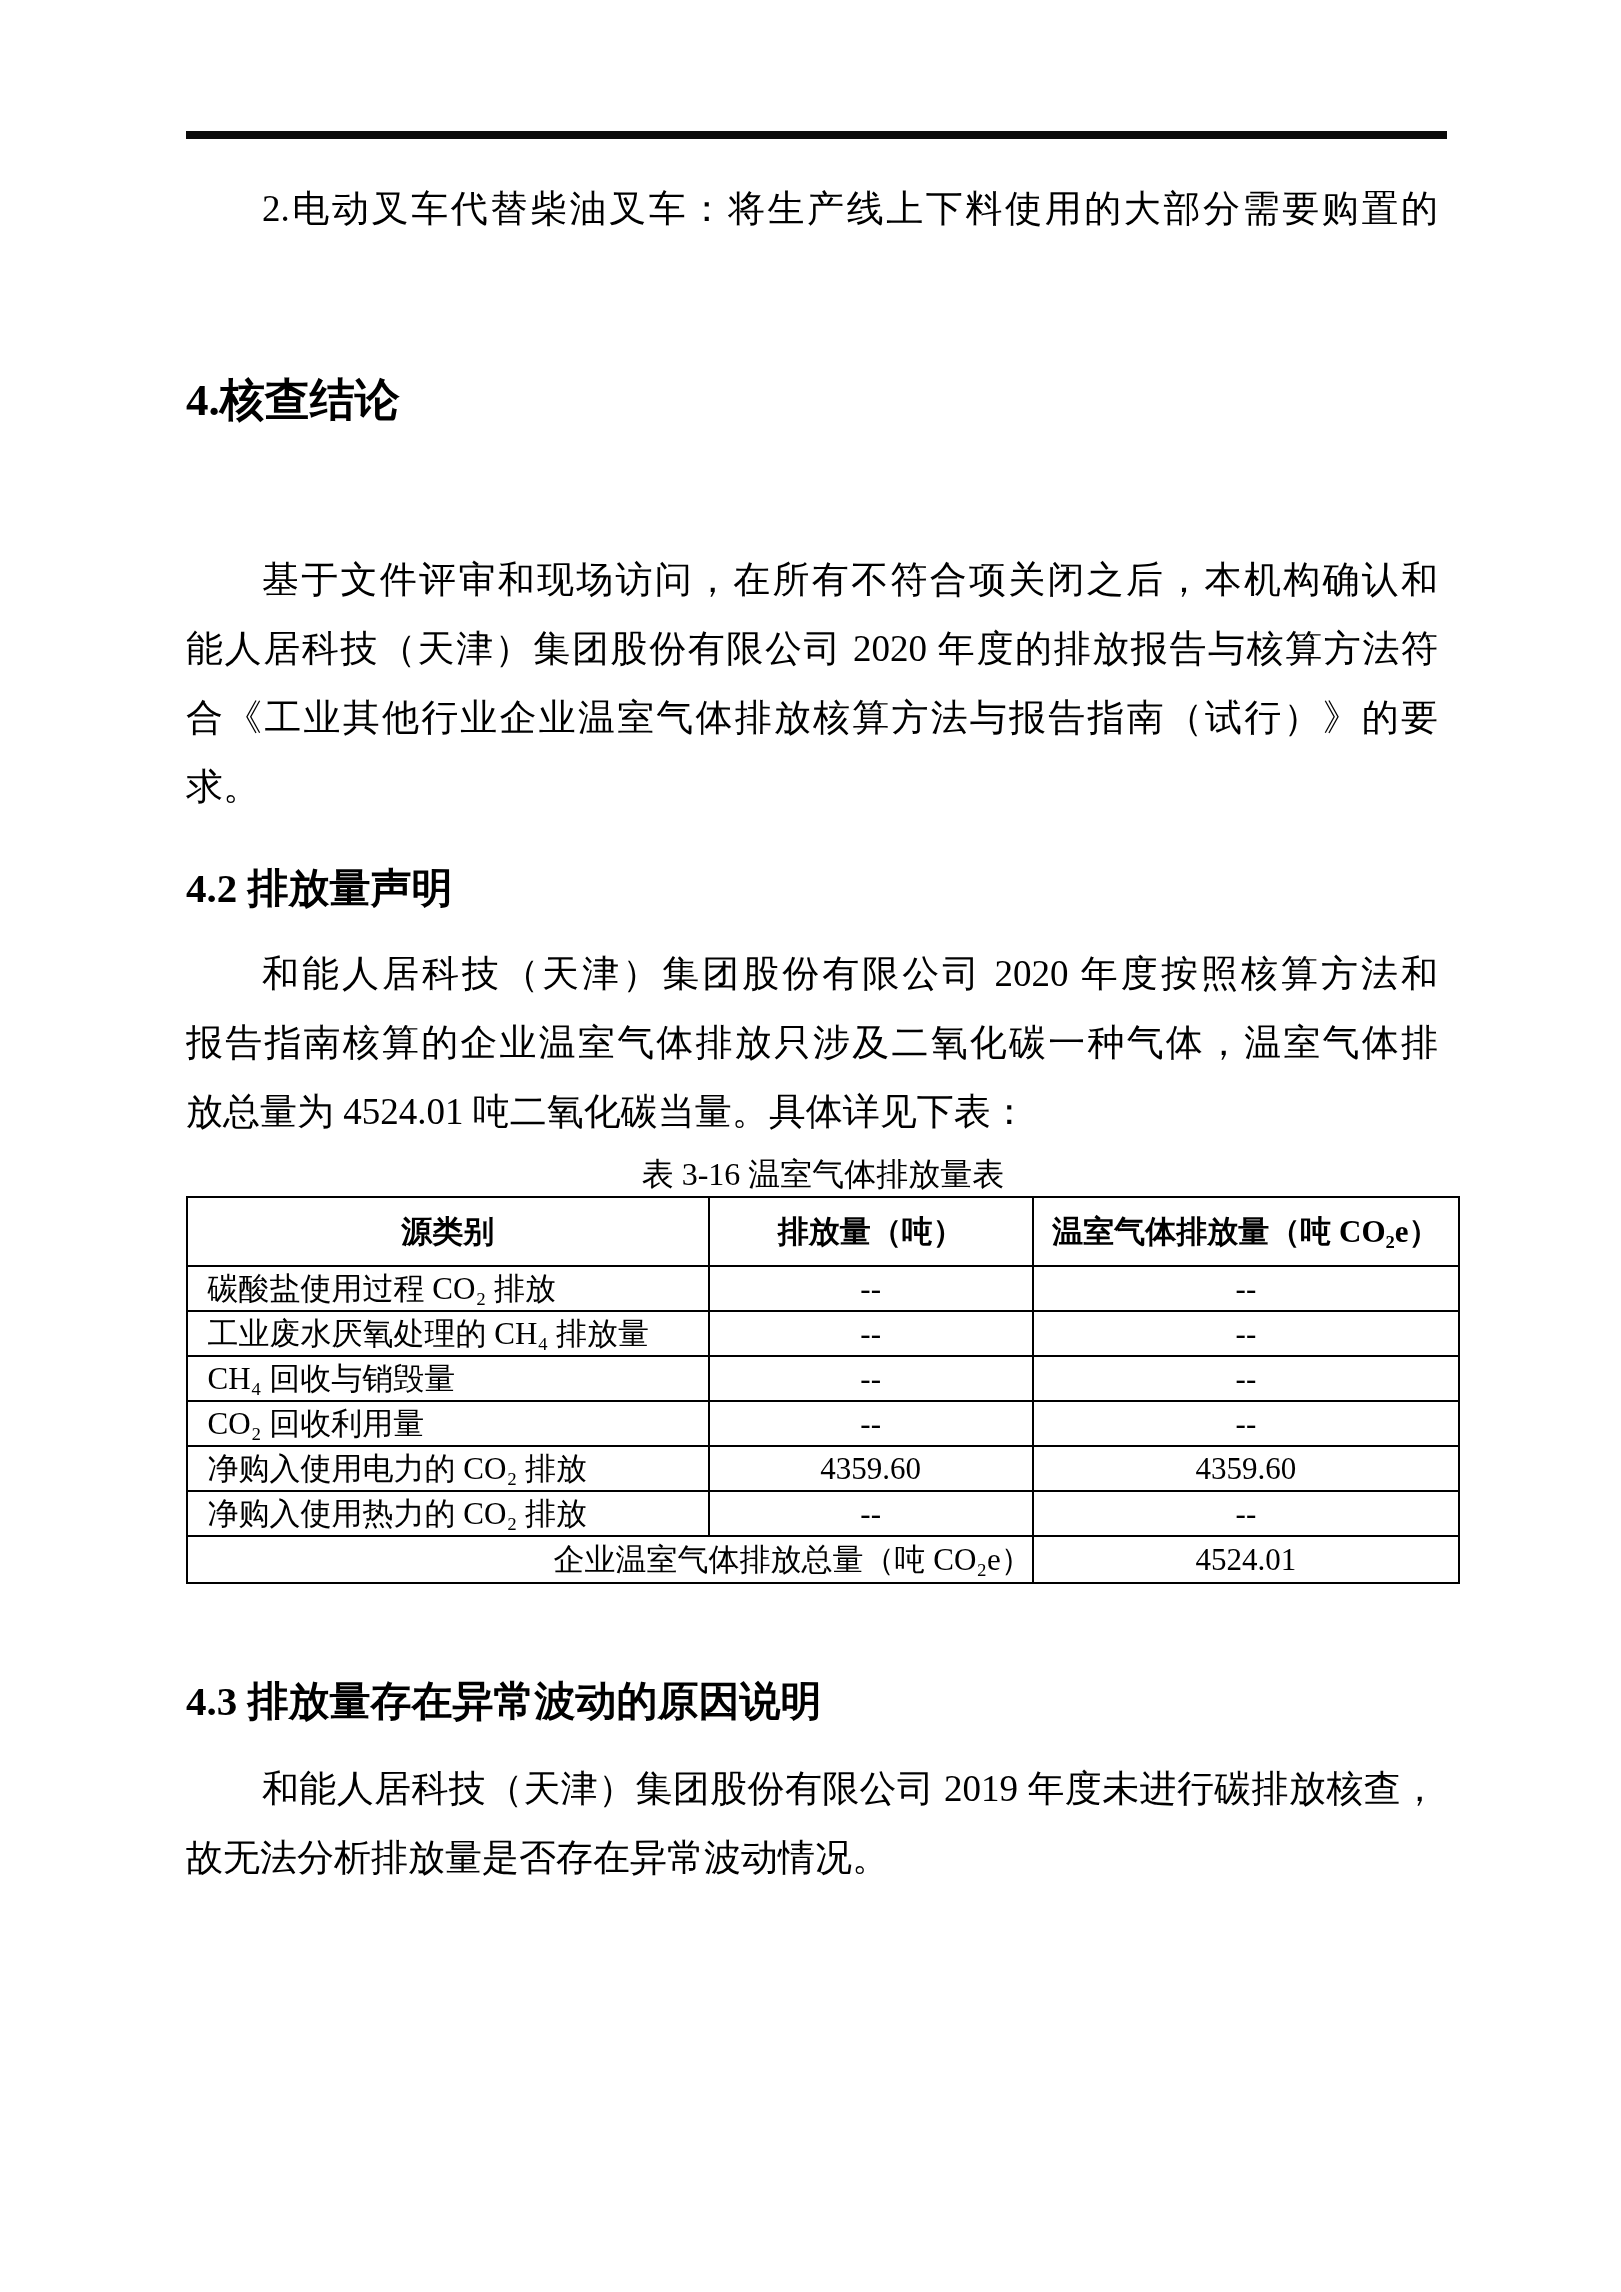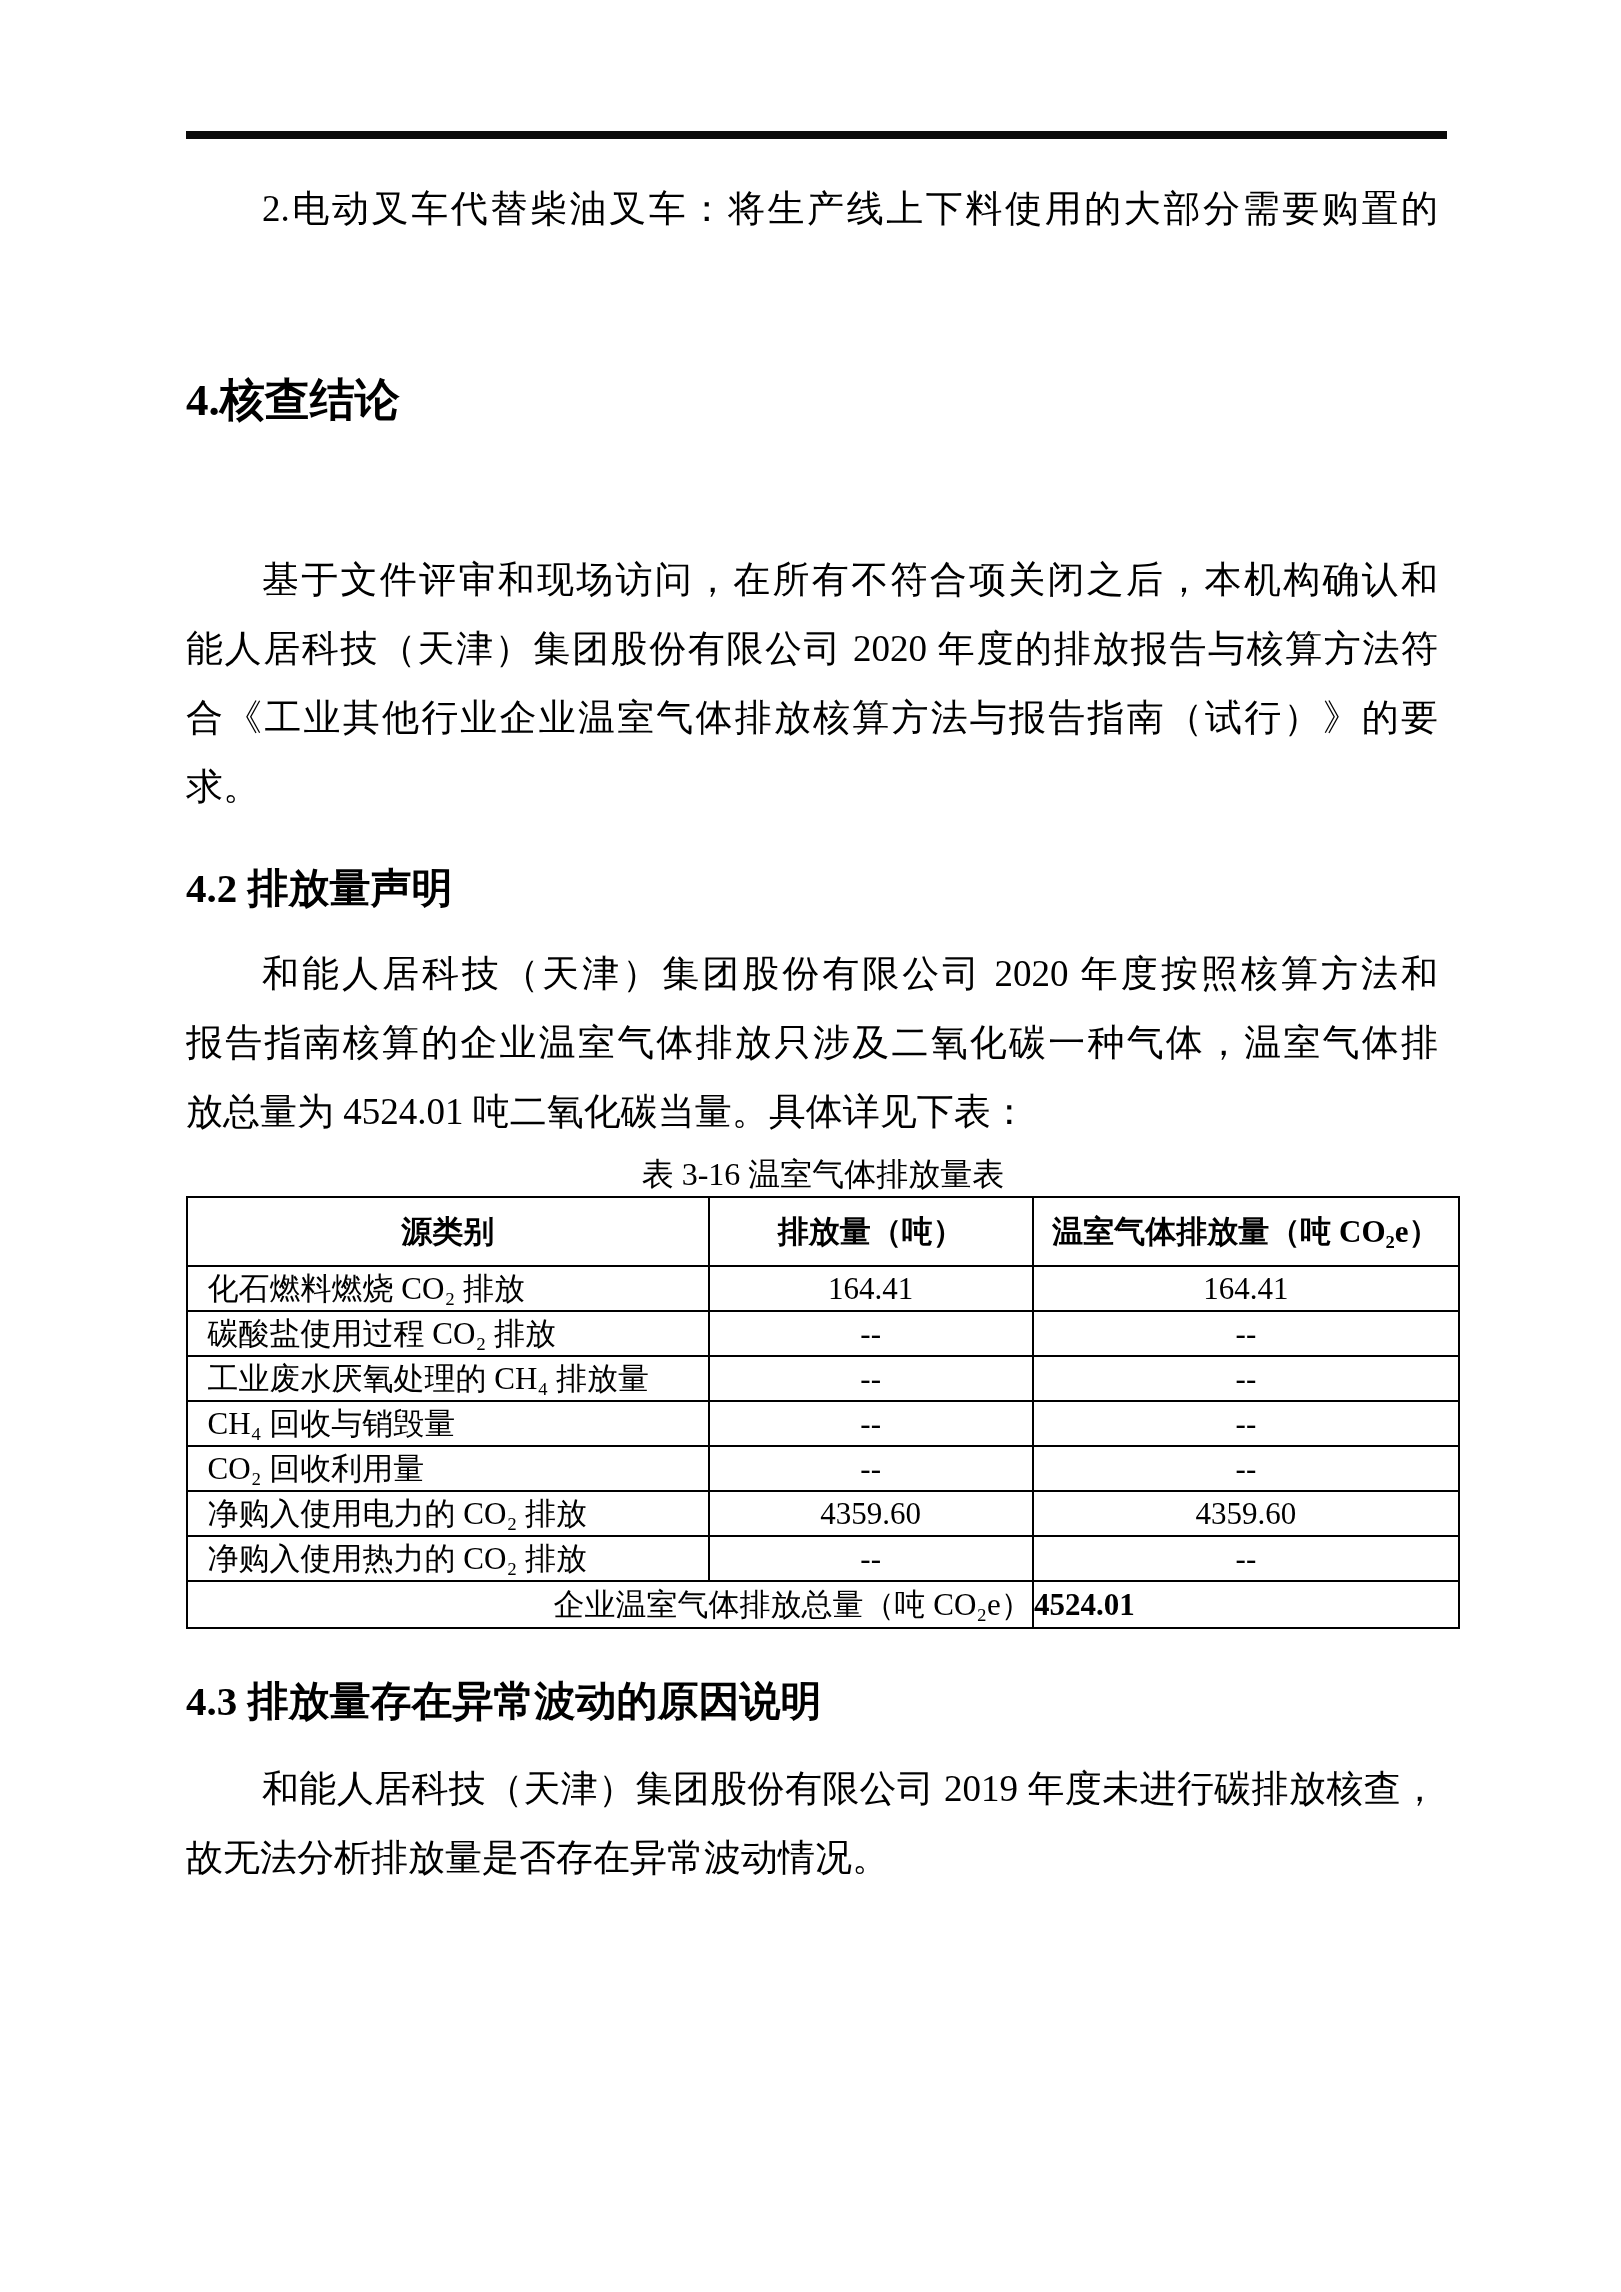--- a/index.html
+++ b/index.html
@@ -82,21 +82,21 @@
     text-align:center;
   }
   table.ghg td { height:45px; }
   td.src {
     text-align:left;
     padding-left:19.6px;
   }
   td.val { text-align:center; }
   tr.total td { height:47px; }
   td.total-label { text-align:right; }
-  td.total-value { text-align:left; font-weight:bold; }
+  td.total-value { text-align:center; font-weight:normal; }
   .pageno {
     position:absolute;
     left:0; top:2162px;
     width:100%;
     text-align:center;
     font-size:27.4px;
   }
 </style>
 </head>
 <body>
@@ -137,25 +137,20 @@
     </colgroup>
     <thead>
       <tr>
         <th>源类别</th>
         <th>排放量（吨）</th>
         <th>温室气体排放量（吨 CO₂e）</th>
       </tr>
     </thead>
     <tbody>
       <tr>
-        <td class="src">化石燃料燃烧 CO₂ 排放</td>
-        <td class="val">164.41</td>
-        <td class="val">164.41</td>
-      </tr>
-      <tr>
         <td class="src">碳酸盐使用过程 CO₂ 排放</td>
         <td class="val">--</td>
         <td class="val">--</td>
       </tr>
       <tr>
         <td class="src">工业废水厌氧处理的 CH₄ 排放量</td>
         <td class="val">--</td>
         <td class="val">--</td>
       </tr>
       <tr>

